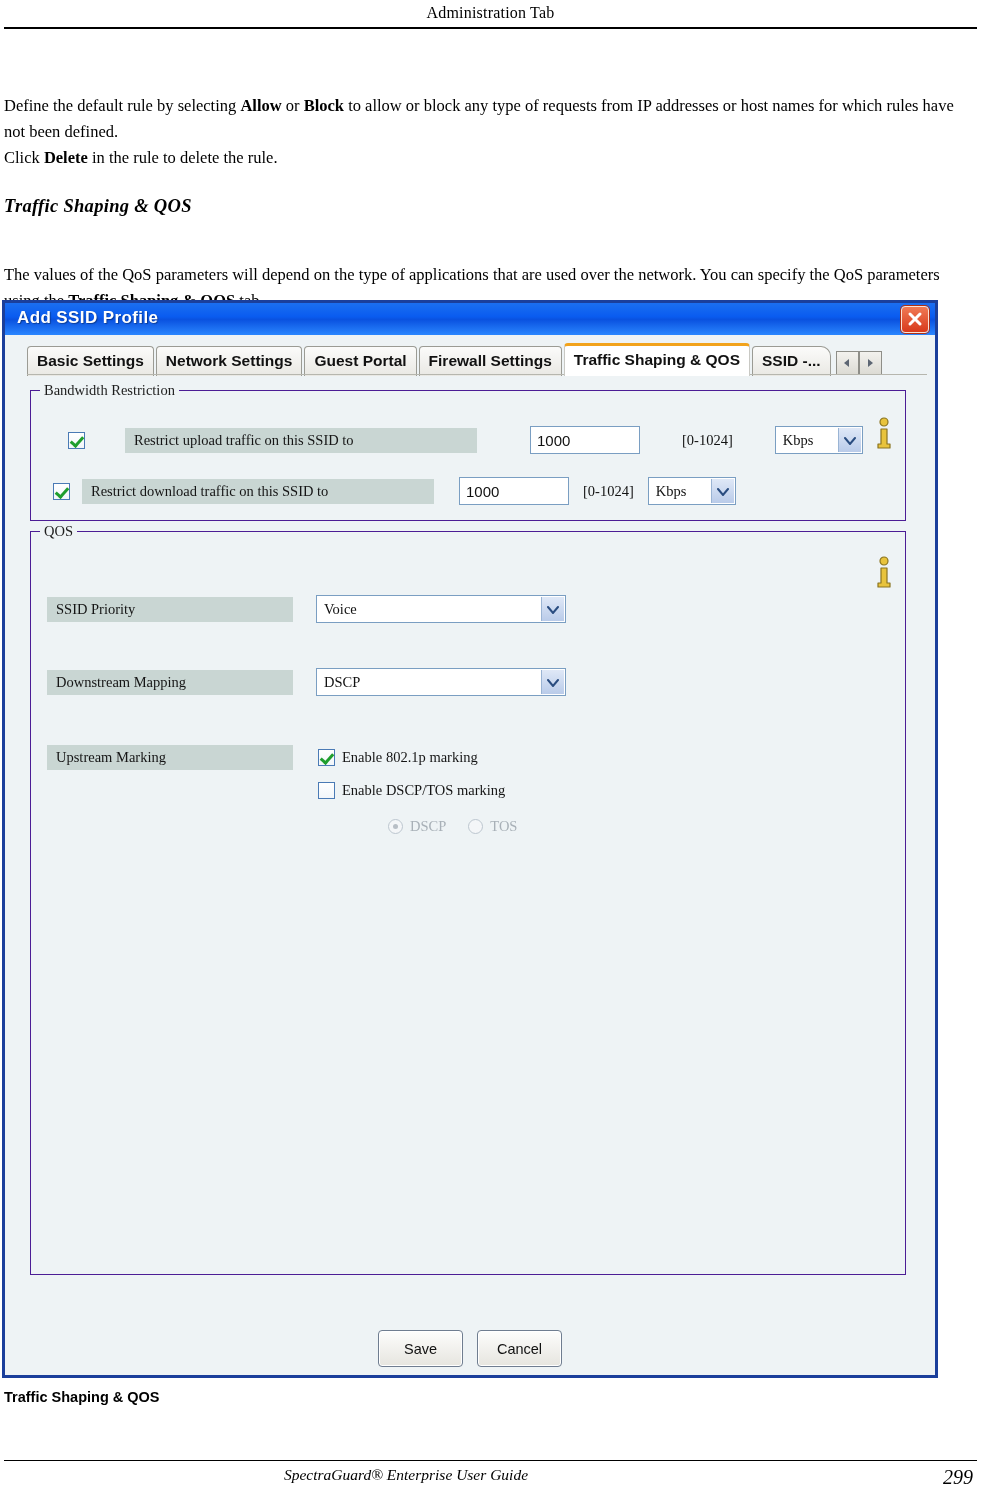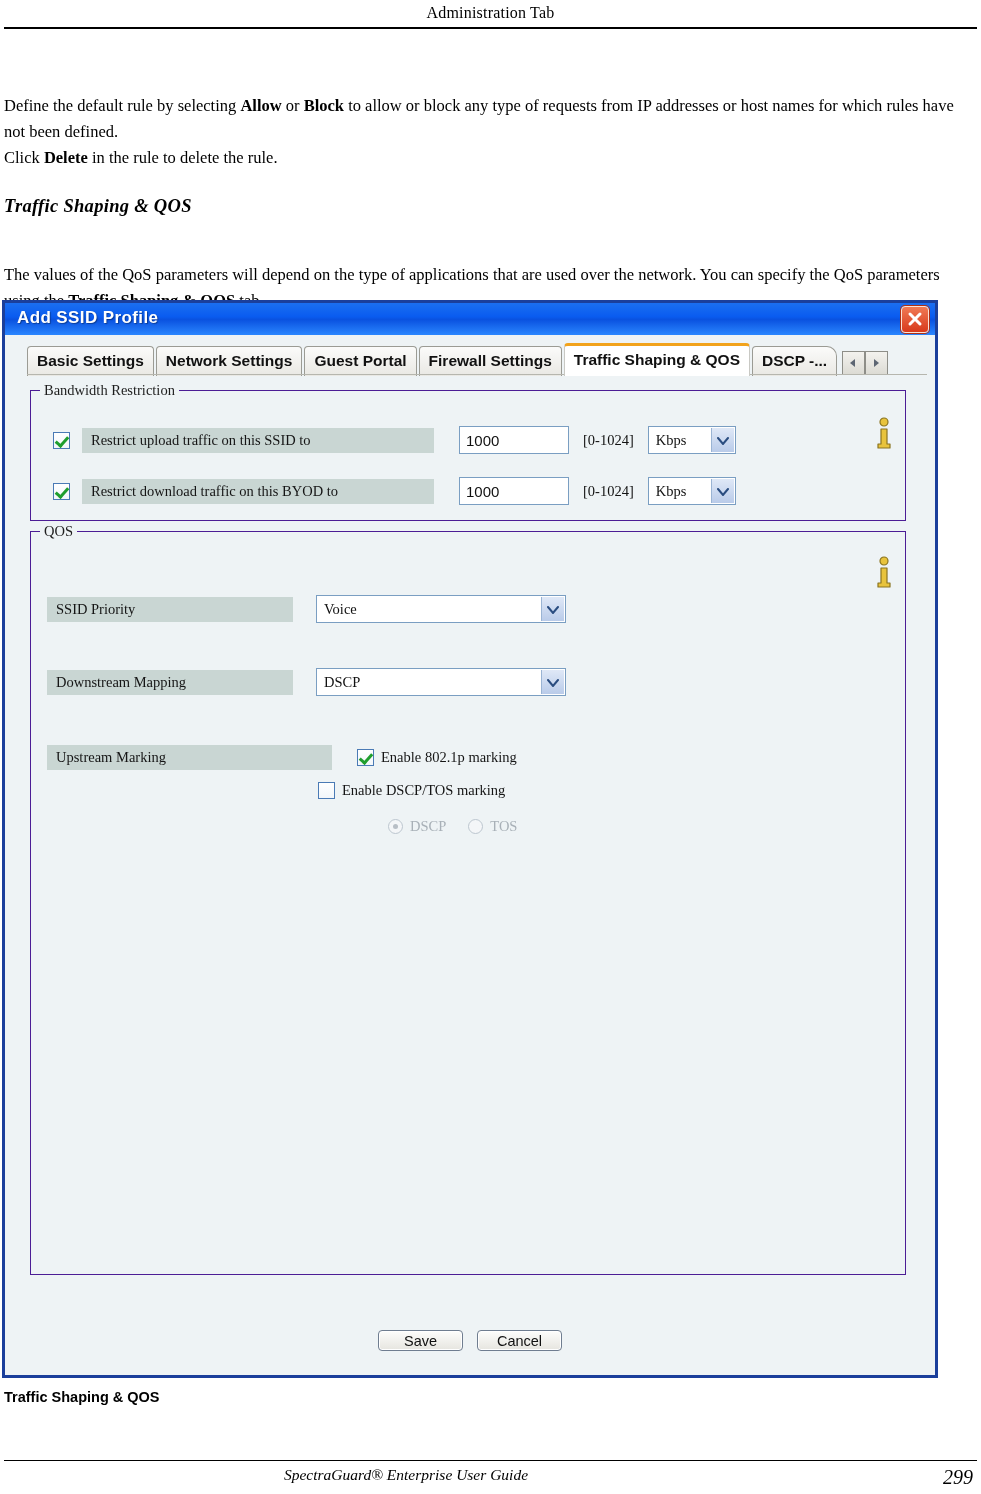--- a/index.html
+++ b/index.html
@@ -279,21 +279,21 @@
     color: #151515;
     margin-left: 7px;
     white-space: nowrap;
   }
   .ctrl-label.dis { color: #a8b0b7; }
 
   .info-icon { position:absolute; cursor: pointer; }
 
   
   .btn {
-    height: 21px;
+    height: 37px;
     min-width: 85px;
     padding: 0 14px;
     font-family: "Liberation Sans", sans-serif;
     font-size: 14.5px;
     color: #111;
     background: linear-gradient(to bottom,#fdfdfc,#e6e5df);
     border: 1px solid #6f7d90;
     border-radius: 4px;
     box-shadow: inset 0 0 0 1px #ffffff;
     cursor: pointer;
@@ -359,57 +359,57 @@
   <div class="titlebar">
     <span class="title">Add SSID Profile</span>
     <div class="close-btn">
       <svg width="18" height="18" viewBox="0 0 18 18">
         <path d="M4 4 L14 14 M14 4 L4 14" stroke="#ffffff" stroke-width="3" stroke-linecap="round"></path>
       </svg>
     </div>
   </div>
 
   <div class="tabstrip">
-    <span class="tab">Basic Settings</span><span class="tab">Network Settings</span><span class="tab">Guest Portal</span><span class="tab">Firewall Settings</span><span class="tab active">Traffic Shaping &amp; QOS</span><span class="tab truncated">DSCP -...</span><span class="tab-scrollers">
+    <span class="tab">Basic Settings</span><span class="tab">Network Settings</span><span class="tab">Guest Portal</span><span class="tab">Firewall Settings</span><span class="tab active">Traffic Shaping &amp; QOS</span><span class="tab truncated">SSID -...</span><span class="tab-scrollers">
       <span class="scroll-btn">
         <svg width="10" height="10" viewBox="0 0 10 10">
             <path d="M7 1 L2 5 L7 9 Z" fill="#5d6673"></path>
           </svg>
       </span><span class="scroll-btn">
         <svg width="10" height="10" viewBox="0 0 10 10">
             <path d="M3 1 L8 5 L3 9 Z" fill="#5d6673"></path>
           </svg>
       </span>
     </span>
     <div class="tab-underline"></div>
   </div>
 
 </div>
 
 <div class="groupbox" id="bw-group">
   <span class="group-legend">Bandwidth Restriction</span>
 
-  <div class="row" style="left:22px; top:35px;">
+  <div class="row" style="left:37px; top:35px;gap:28px;">
     <span class="cb checked"></span>
     <span class="fieldlabel" style="width:352px; margin-left:12px;">Restrict upload traffic on this SSID to</span>
     <input class="txtinput" type="text" style="margin-left: 25px;" value="1000">
     <span class="rangetext" style="margin-left:14px;">[0-1024]</span>
     <span class="ddl" style="margin-left:14px; width:88px;">
       <span class="ddl-text">Kbps</span>
       <span class="ddl-arrow">
         <svg width="12" height="8" viewBox="0 0 12 8">
             <path d="M1 1 L6 7 L11 1" stroke="#2a4d80" stroke-width="2" fill="none" stroke-linecap="round"></path>
           </svg>
       </span>
     </span>
   </div>
 
   <div class="row" style="left:22px; top:86px;">
     <span class="cb checked"></span>
-    <span class="fieldlabel" style="width:352px; margin-left:12px;">Restrict download traffic on this BYOD to</span>
+    <span class="fieldlabel" style="width:352px; margin-left:12px;">Restrict download traffic on this SSID to</span>
     <input class="txtinput" type="text" style="margin-left: 25px;" value="1000">
     <span class="rangetext" style="margin-left:14px;">[0-1024]</span>
     <span class="ddl" style="margin-left:14px; width:88px;">
       <span class="ddl-text">Kbps</span>
       <span class="ddl-arrow">
         <svg width="12" height="8" viewBox="0 0 12 8">
             <path d="M1 1 L6 7 L11 1" stroke="#2a4d80" stroke-width="2" fill="none" stroke-linecap="round"></path>
           </svg>
       </span>
     </span>
@@ -446,21 +446,21 @@
       <span class="ddl-text">DSCP</span>
       <span class="ddl-arrow">
         <svg width="12" height="8" viewBox="0 0 12 8">
             <path d="M1 1 L6 7 L11 1" stroke="#2a4d80" stroke-width="2" fill="none" stroke-linecap="round"></path>
           </svg>
       </span>
     </span>
   </div>
 
   <div class="row" style="left:16px; top:213px;">
-    <span class="fieldlabel" style="width:285px;">Upstream Marking</span>
+    <span class="fieldlabel" style="width:246px;">Upstream Marking</span>
     <span class="cb checked" style="margin-left:25px;"></span>
     <span class="ctrl-label">Enable 802.1p marking</span>
   </div>
 
   <div class="row" style="left:287px; top:250px;">
     <span class="cb"></span>
     <span class="ctrl-label">Enable DSCP/TOS marking</span>
   </div>
 
   <div class="row" style="left:357px; top:286px;">

